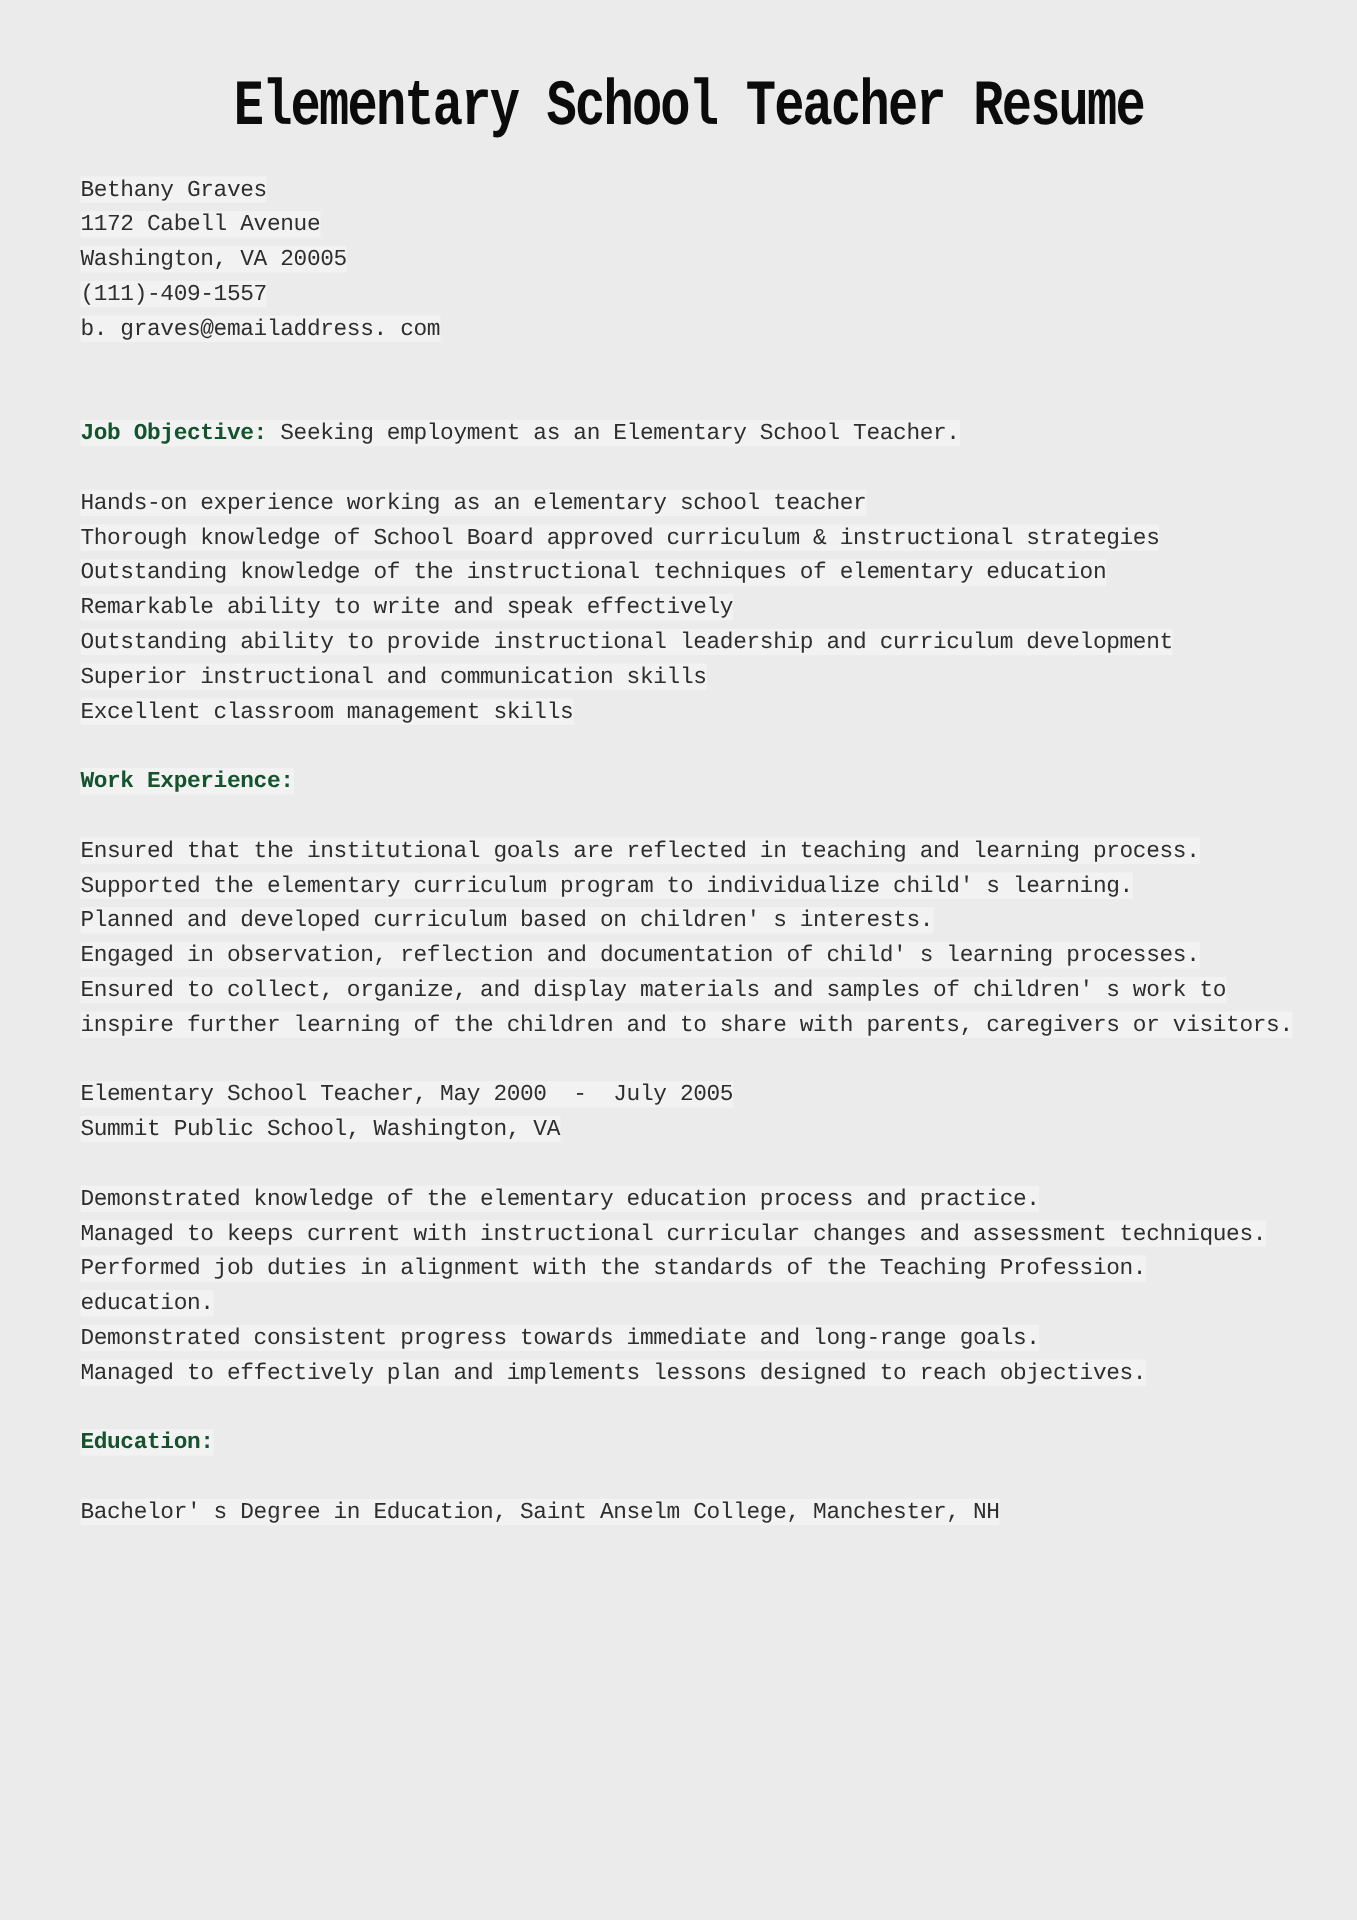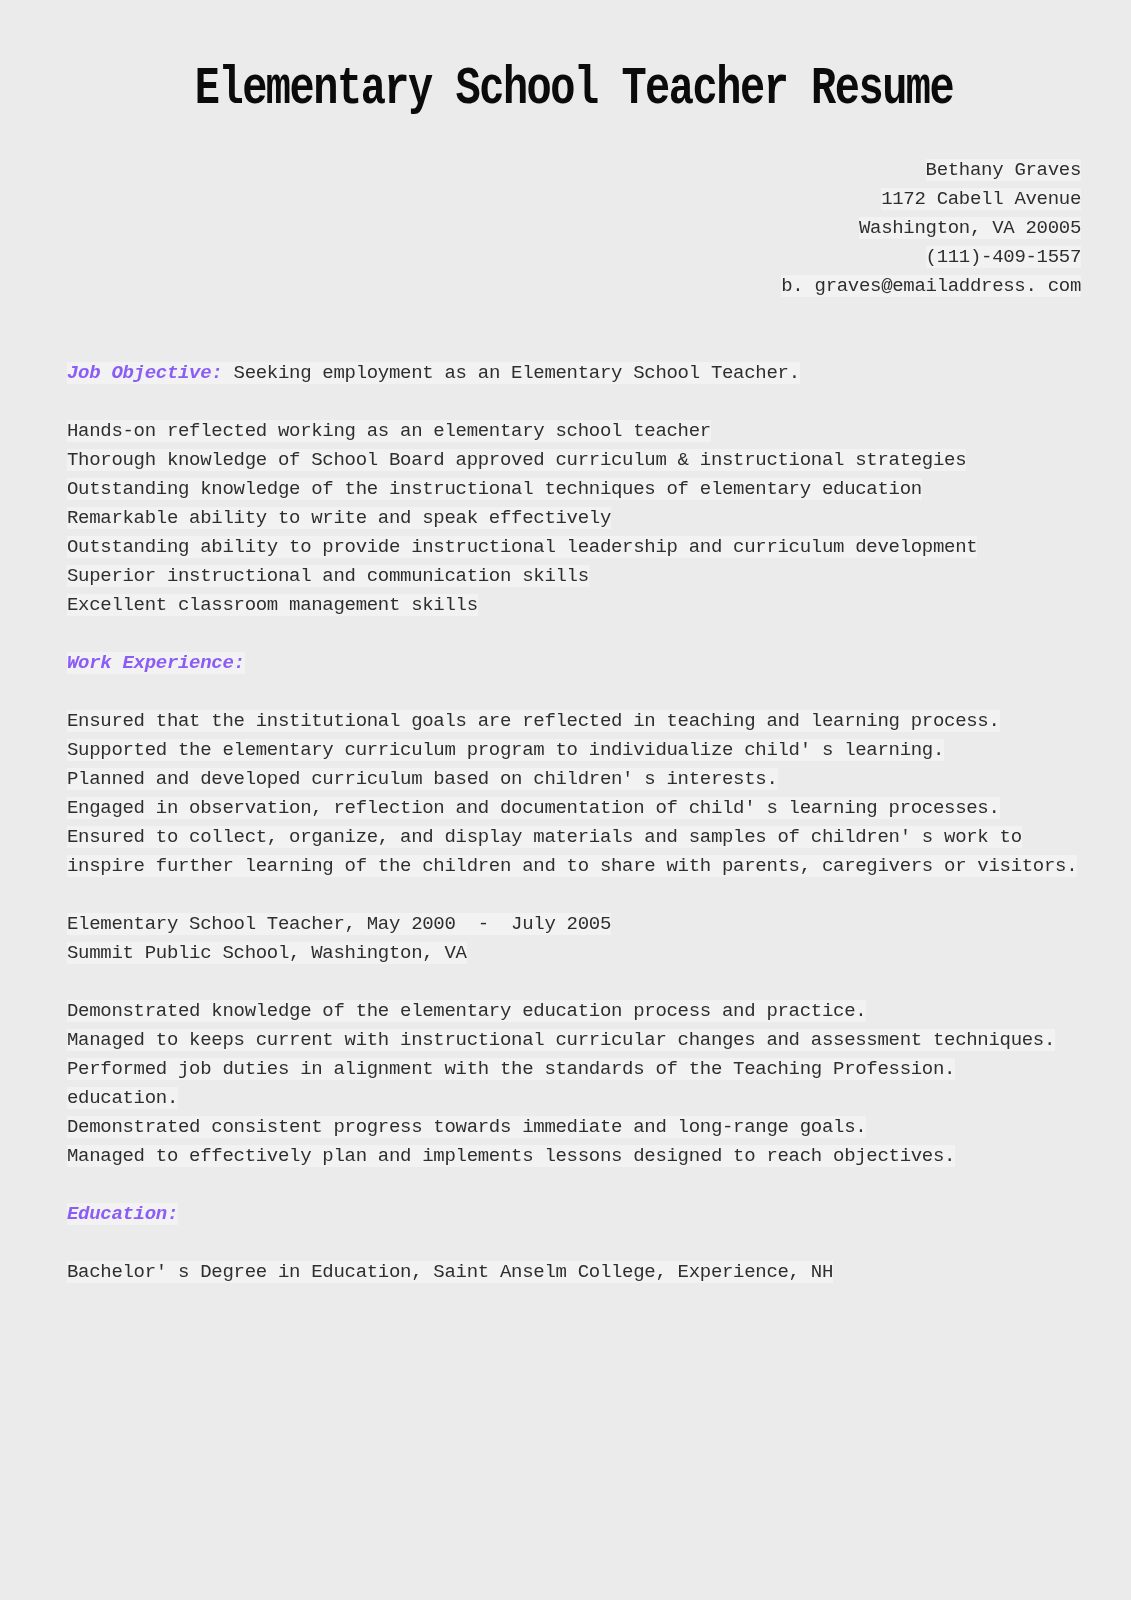--- a/index.html
+++ b/index.html
@@ -32,30 +32,29 @@
     letter-spacing: -1.5px;
     color: #0b0b0b;
   }
   .doc-title .stretch {
     display: inline-block;
     transform: scaleY(1.28);
     transform-origin: center 60%;
     white-space: pre;
   }
   .para { margin: 29px 0 0 0; }
-  .para.contact-block { margin-top: 34px; text-align: right; }
+  .para.contact-block { margin-top: 22px; }
   .para.after-contact { margin-top: 58px; }
   .line { white-space: pre; }
   .line .txt {
     background: rgba(255, 255, 255, 0.38);
   }
   .bold {
     font-weight: bold;
-    color: #8b5cf6;
-    font-style: italic;
+    color: #14532d;
   }
 </style>
 </head>
 <body>
 
 <div class="page">
 
   <h1 class="doc-title"><span class="stretch">Elementary School Teacher Resume</span></h1>
 
   <div class="para contact-block">
@@ -65,21 +64,21 @@
     <div class="line"><span class="txt">(111)-409-1557</span></div>
     <div class="line"><span class="txt">b. graves@emailaddress. com</span></div>
   </div>
 
   <div class="para after-contact">
     <div class="line"><span class="txt bold">Job Objective:</span><span class="txt"> Seeking employment as an Elementary School Teacher.</span></div>
   </div>
 
 
   <div class="para">
-    <div class="line"><span class="txt">Hands-on reflected working as an elementary school teacher</span></div>
+    <div class="line"><span class="txt">Hands-on experience working as an elementary school teacher</span></div>
     <div class="line"><span class="txt">Thorough knowledge of School Board approved curriculum &amp; instructional strategies</span></div>
     <div class="line"><span class="txt">Outstanding knowledge of the instructional techniques of elementary education</span></div>
     <div class="line"><span class="txt">Remarkable ability to write and speak effectively</span></div>
     <div class="line"><span class="txt">Outstanding ability to provide instructional leadership and curriculum development</span></div>
     <div class="line"><span class="txt">Superior instructional and communication skills</span></div>
     <div class="line"><span class="txt">Excellent classroom management skills</span></div>
   </div>
 
   <div class="para">
     <div class="line"><span class="txt bold">Work Experience:</span></div>
@@ -107,16 +106,16 @@
     <div class="line"><span class="txt">education.</span></div>
     <div class="line"><span class="txt">Demonstrated consistent progress towards immediate and long-range goals.</span></div>
     <div class="line"><span class="txt">Managed to effectively plan and implements lessons designed to reach objectives.</span></div>
   </div>
 
   <div class="para">
     <div class="line"><span class="txt bold">Education:</span></div>
   </div>
 
   <div class="para">
-    <div class="line"><span class="txt">Bachelor' s Degree in Education, Saint Anselm College, Experience, NH</span></div>
+    <div class="line"><span class="txt">Bachelor' s Degree in Education, Saint Anselm College, Manchester, NH</span></div>
   </div>
 
 </div>
 
 </body></html>

